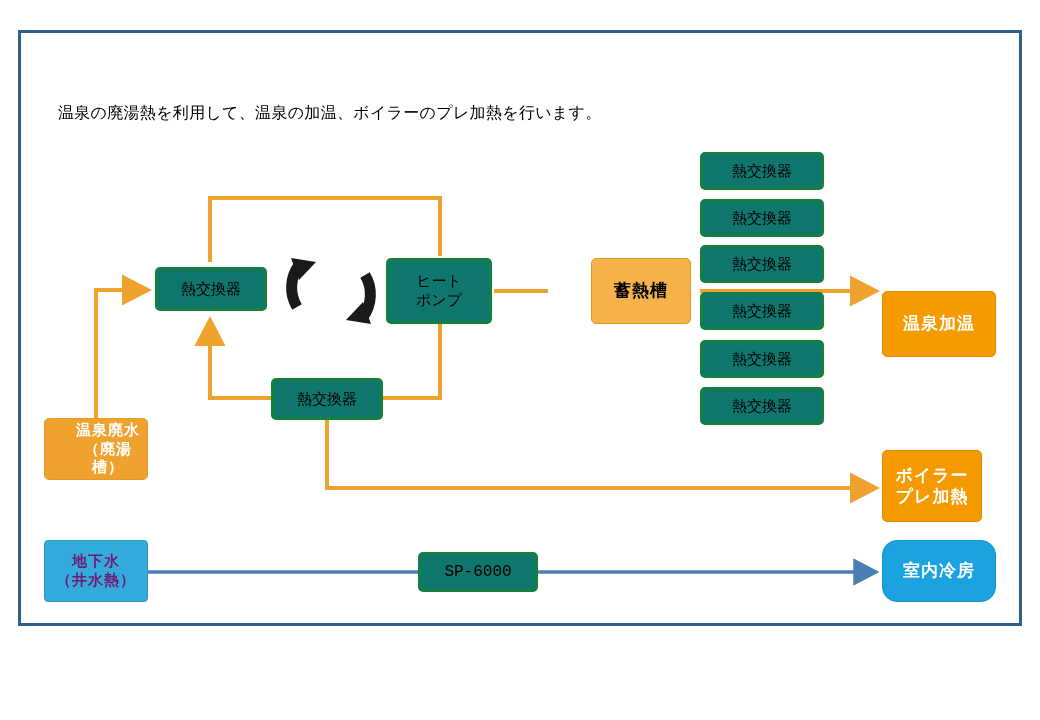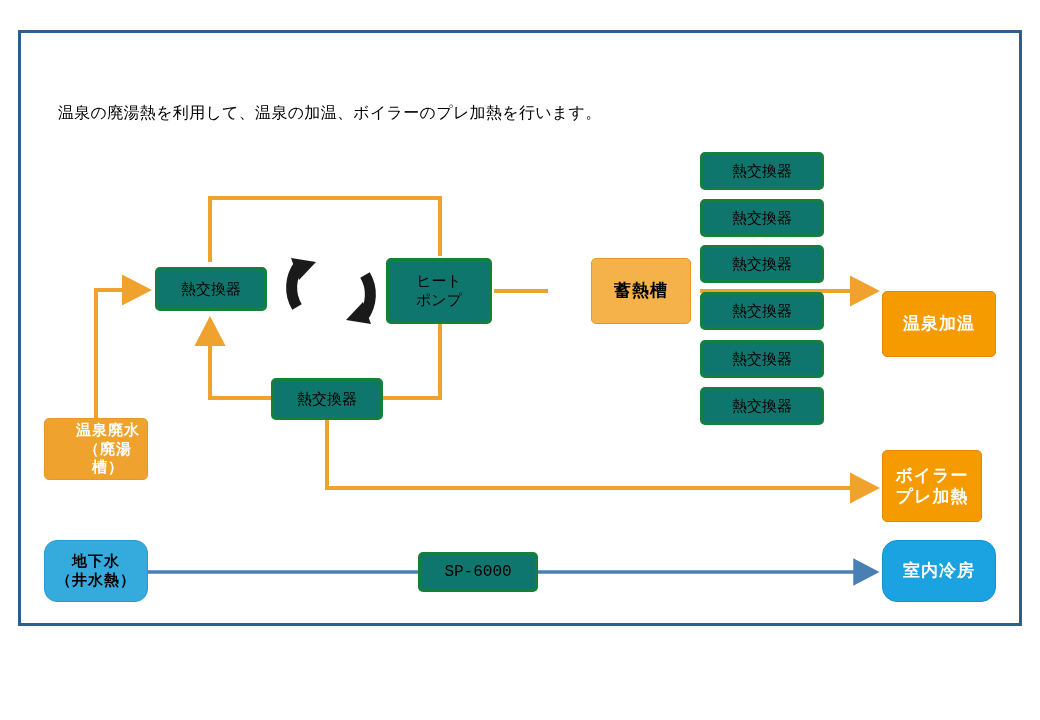--- a/index.html
+++ b/index.html
@@ -87,22 +87,22 @@
     background: #1aa3e0;
     border: 1px solid #1592c9;
     border-radius: 15px;
     color: #ffffff;
     font-weight: bold;
     letter-spacing: 1px;
   }
   .box-blue-soft {
     background: #35aadd;
     border: 1px solid #2b9acb;
-    border-radius: 13px;
-    color: #000000;
+    border-radius: 4px;
+    color: #701a75;
     font-weight: bold;
     letter-spacing: 1px;
   }
   #svg-wires {
     position: absolute;
     left: 0;
     top: 0;
     width: 1040px;
     height: 720px;
     pointer-events: none;

